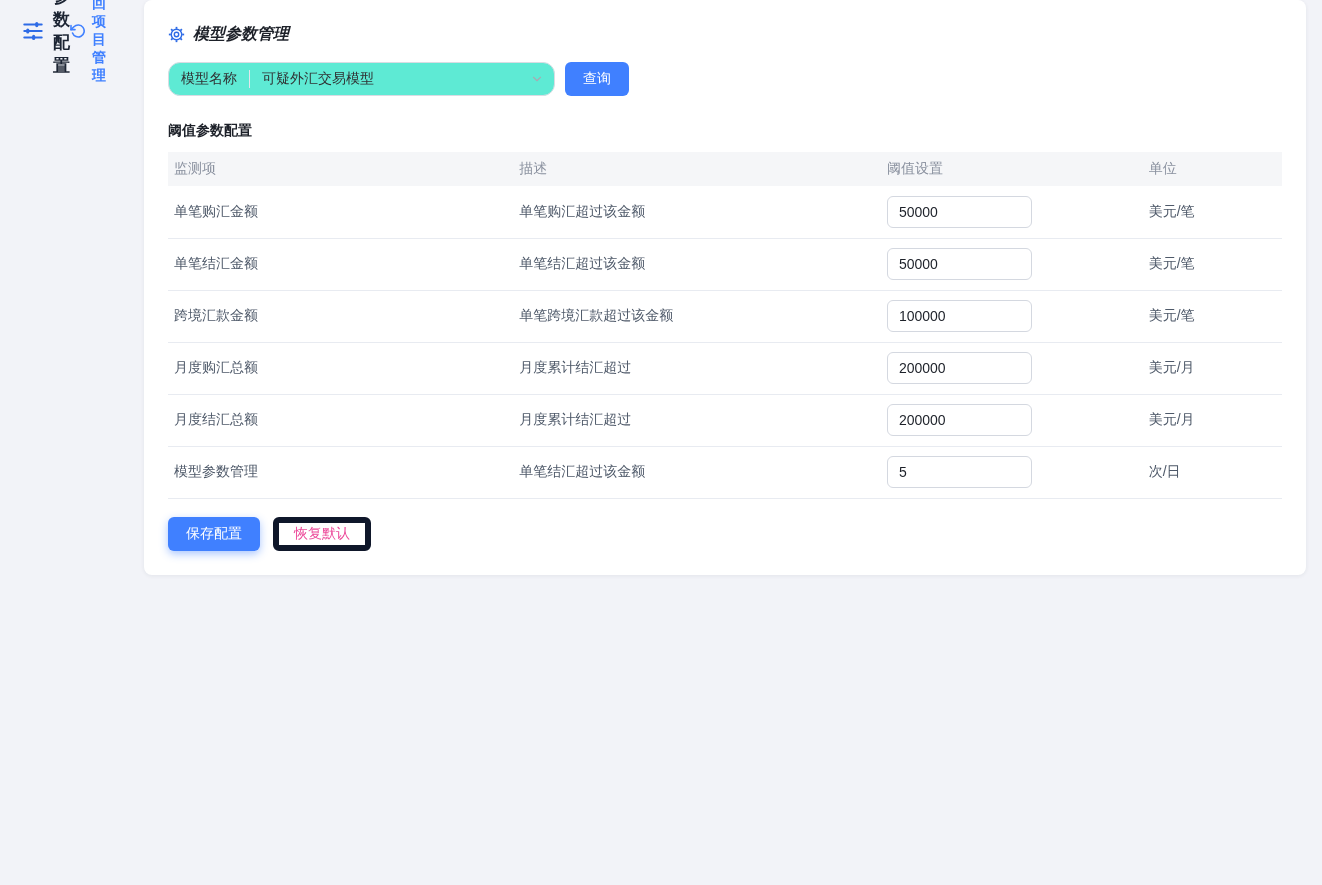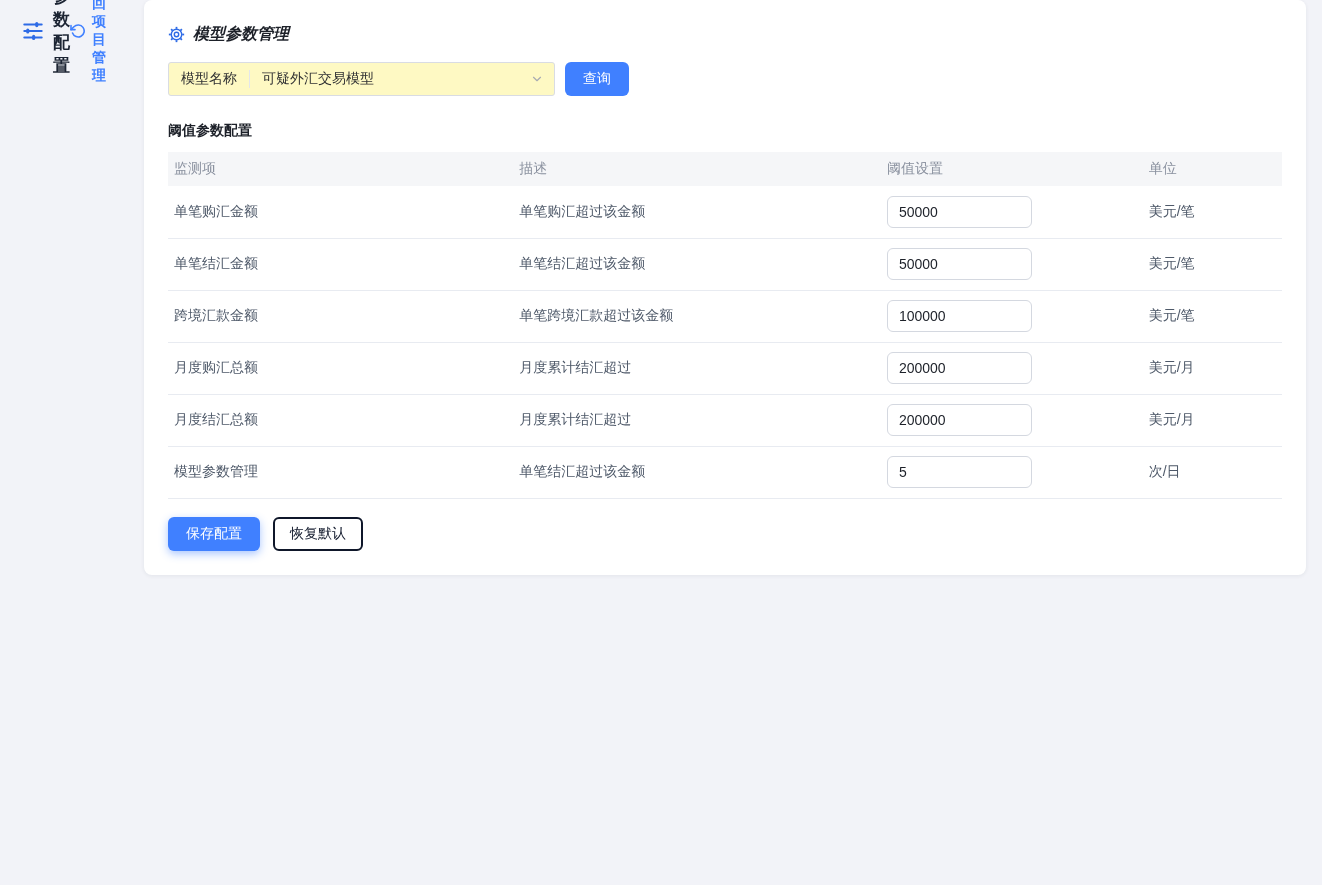--- a/index.html
+++ b/index.html
@@ -42,37 +42,37 @@
     border-radius: 8px;
     box-shadow: 0 1px 4px rgba(31,41,60,0.07);
     padding: 22px 24px 24px 24px;
   }
   .card-title-row { display: flex; align-items: center; gap: 8px; height: 24px; font-style: italic; }
   .card-title { font-size: 16px; font-weight: 700; margin: 0; color: #1d2129; }
   
   .query-row { margin-top: 16px; display: flex; align-items: center; gap: 10px; }
   .select-group {
     width: 387px; height: 34px;
-    border: 1px solid #d9dce3; border-radius: 3px;
-    background: #fef9c3;
+    border: 1px solid #d9dce3; border-radius: 12px;
+    background: #5eead4;
     display: flex; align-items: center;
     cursor: pointer;
   }
   .select-label { padding: 0 12px; font-size: 14px; color: #303133; white-space: nowrap; }
   .select-divider { width: 1px; height: 18px; background: #e3e6ec; }
   .select-value { flex: 1; padding: 0 12px; font-size: 14px; color: #303133; white-space: nowrap; }
   .select-chevron { margin-right: 10px; }
   .btn {
     height: 34px; border: none; border-radius: 6px;
     font-size: 14px; font-family: inherit; cursor: pointer;
     display: inline-flex; align-items: center; justify-content: center;
   }
   .btn-primary { background: #4080ff; color: #ffffff; padding: 0 18px; }
   .btn-primary.glow { box-shadow: 0 3px 9px rgba(64,128,255,0.45); }
-  .btn-plain { background: #ffffff; color: #0f172a; border: 2px solid #0f172a; padding: 0 15px; }
+  .btn-plain { background: #ffffff; color: #ec4899; border: 6px solid #0f172a; padding: 0 15px; }
   
   .section-title { margin: 26px 0 0 0; font-size: 14px; font-weight: 700; color: #1d2129; }
   table.param-table { width: 100%; border-collapse: collapse; margin-top: 12px; table-layout: fixed; }
   .param-table th {
     height: 34px; background: #f5f6f8;
     font-weight: 400; font-size: 14px; color: #8a919f;
     text-align: left; padding: 0 6px;
   }
   .param-table td {
     height: 52px; font-size: 14px; color: #4e5969;

